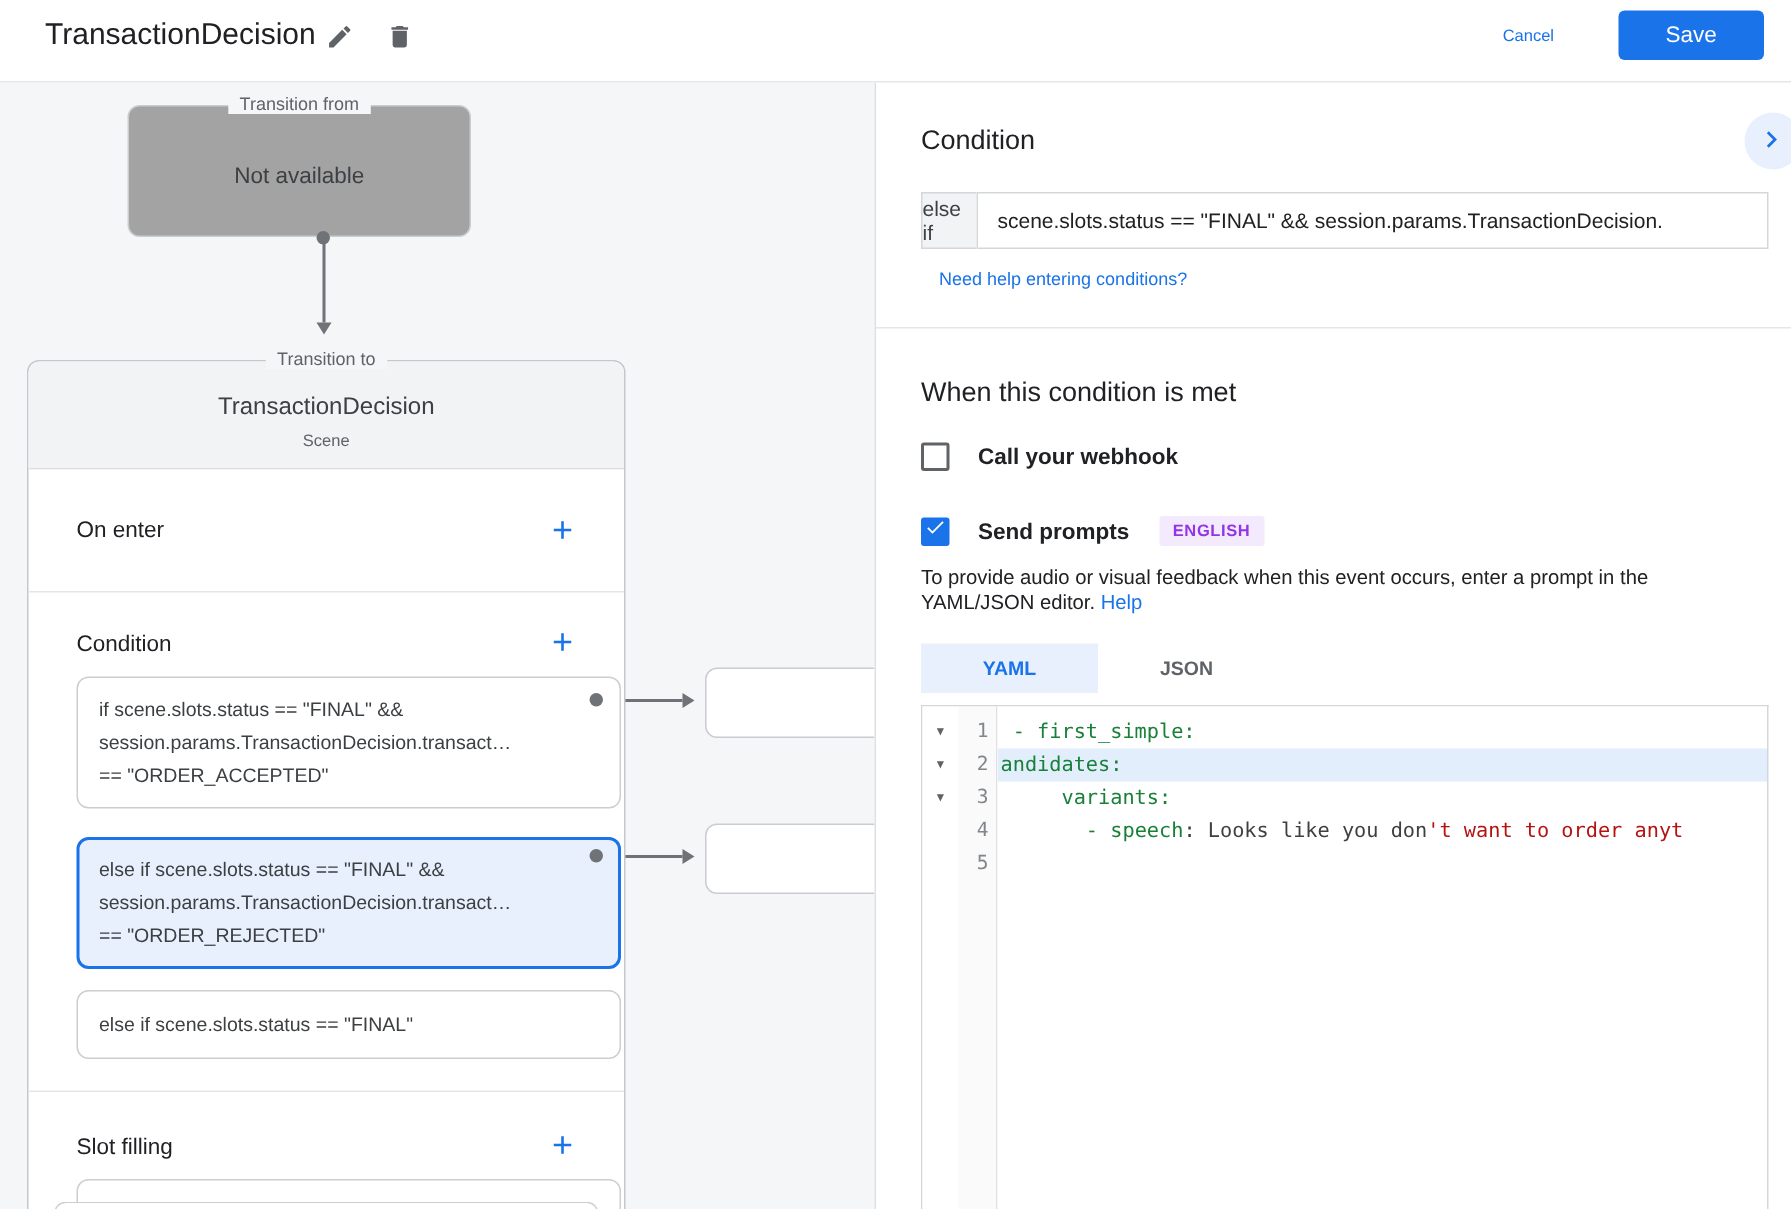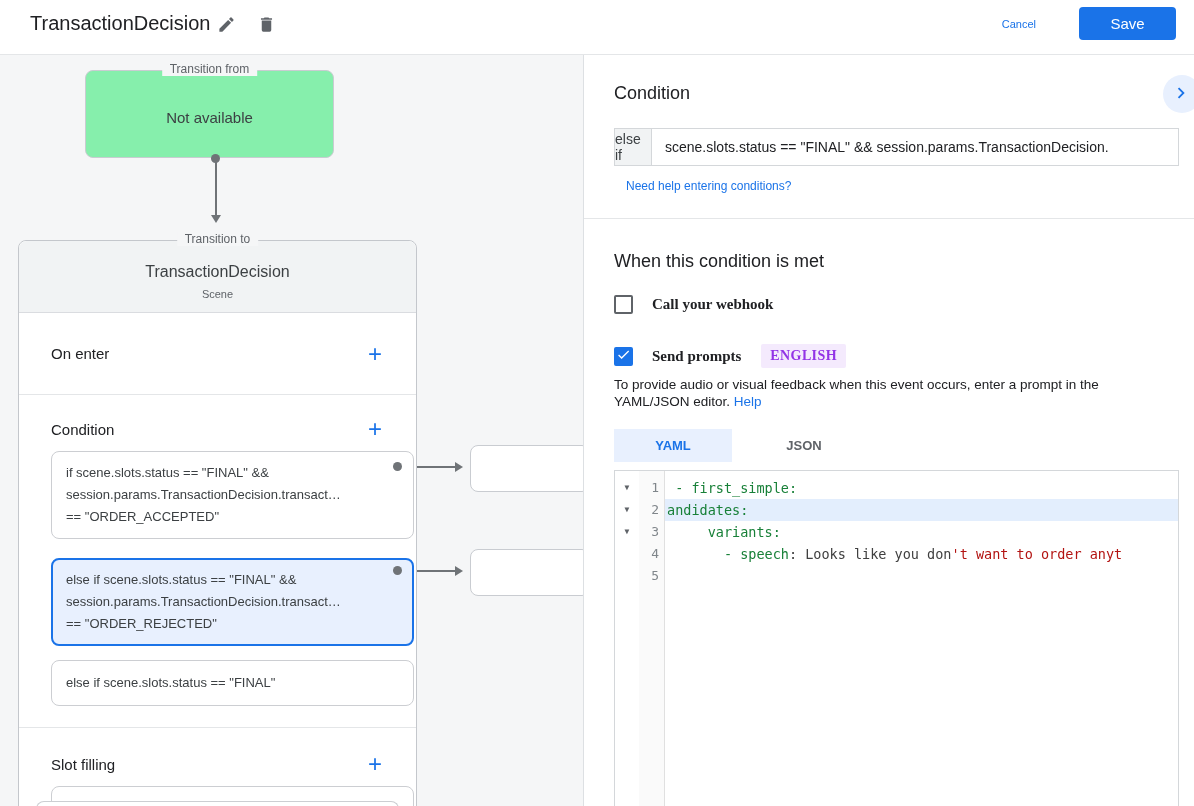--- a/index.html
+++ b/index.html
@@ -20,22 +20,22 @@
     font-family:"Liberation Sans", sans-serif; }
   .save-btn { position:absolute; right:18px; top:7px; width:97px; height:33px; background:#1a73e8;
     color:#fff; font-size:15px; font-weight:500; border:none; border-radius:4px; cursor:pointer;
     font-family:"Liberation Sans", sans-serif; }
 
   
   .canvas { position:absolute; left:0; top:55px; width:583px; height:751px;
     background:#f5f6f7; overflow:hidden; }
   .legend { position:absolute; top:-9px; left:50%; transform:translateX(-50%);
     background:#f5f6f7; padding:0 8px; font-size:12px; color:#5f6368; white-space:nowrap; }
-  .tfrom-box { position:absolute; left:85px; top:15px; width:249px; height:88px;
-    background:#86efac; border:1px solid #c9ccd1; border-radius:8px; }
+  .tfrom-box { position:absolute; left:85px; top:15px; width:229px; height:88px;
+    background:#a3a3a3; border:1px solid #c9ccd1; border-radius:8px; }
   .tfrom-text { position:absolute; left:0; right:0; top:38px; text-align:center;
     font-size:15px; color:#3c4043; }
 
   .conn-dot { position:absolute; width:9px; height:9px; border-radius:50%; background:#6f7377; z-index:5; }
   .conn-vline { position:absolute; width:2px; background:#6f7377; }
   .conn-hline { position:absolute; height:2px; background:#6f7377; }
   .arrow-down { position:absolute; width:0; height:0; border-left:5px solid transparent;
     border-right:5px solid transparent; border-top:8px solid #6f7377; }
   .arrow-right { position:absolute; width:0; height:0; border-top:5px solid transparent;
     border-bottom:5px solid transparent; border-left:8px solid #6f7377; }
@@ -81,37 +81,37 @@
   .elseif-chip { width:37px; background:#f1f3f4; border:1px solid #d4d7da; border-right:none;
     display:flex; align-items:center; justify-content:center; font-size:14px; color:#3c4043; }
   .cond-input { flex:1; border:1px solid #d4d7da; background:#fff; font-size:14px; color:#202124;
     padding:0 0 0 13px; outline:none; font-family:"Liberation Sans", sans-serif;
     white-space:nowrap; overflow:hidden; line-height:36px; }
   .help-link { position:absolute; left:42px; top:124px; font-size:12px; color:#1a73e8;
     text-decoration:none; cursor:pointer; }
   .panel-divider { position:absolute; left:0; top:163px; width:611px; border-bottom:1px solid #e4e6e8; }
 
   .when-title { position:absolute; left:30px; top:196px; font-size:18px; color:#202124; }
-  .check-row { position:absolute; left:30px; display:flex; align-items:center;font-family:Liberation Serif, serif; }
+  .check-row { position:absolute; left:30px; display:flex; align-items:center; }
   .row-webhook { top:240px; }
   .row-prompts { top:289px; }
   .checkbox { width:19px; height:19px; border:2px solid #5f6368; border-radius:2px; background:#fff;
     cursor:pointer; flex:none; }
   .checkbox.checked { background:#1a73e8; border-color:#1a73e8; display:flex; align-items:center;
     justify-content:center; }
   .checkbox.checked svg { width:15px; height:15px; fill:#fff; }
   .check-label { margin-left:19px; font-size:15px; font-weight:700; color:#202124; }
-  .lang-badge { margin-left:20px; background:#f4eafd; color:#9334e6; font-size:14px; font-weight:700;
+  .lang-badge { margin-left:20px; background:#f4eafd; color:#9334e6; font-size:11px; font-weight:700;
     letter-spacing:.4px; padding:4px 9px; border-radius:2px; }
 
   .desc { position:absolute; left:30px; top:321px; width:552px; font-size:13.5px; color:#202124;
     line-height:17px; }
   .desc a { color:#1a73e8; text-decoration:none; cursor:pointer; }
 
-  .tabs { position:absolute; left:30px; top:374px; height:33px; display:flex;gap:13px; }
+  .tabs { position:absolute; left:30px; top:374px; height:33px; display:flex; }
   .tab { width:118px; height:33px; border:none; background:transparent; font-size:13px; font-weight:700;
     color:#5f6368; cursor:pointer; font-family:"Liberation Sans", sans-serif; }
   .tab.active { background:#e8f0fe; color:#1a73e8; }
 
   .editor { position:absolute; left:30px; top:415px; width:565px; bottom:0;
     border:1px solid #d4d7da; border-bottom:none; display:flex;
     font-family:"DejaVu Sans Mono", monospace; font-size:13.5px; }
   .fold-col { width:24px; background:#fff; padding-top:6px; }
   .fold-col .ed-cell { height:22px; text-align:center; font-size:8px; color:#5f6368; line-height:22px;
     cursor:pointer; }

